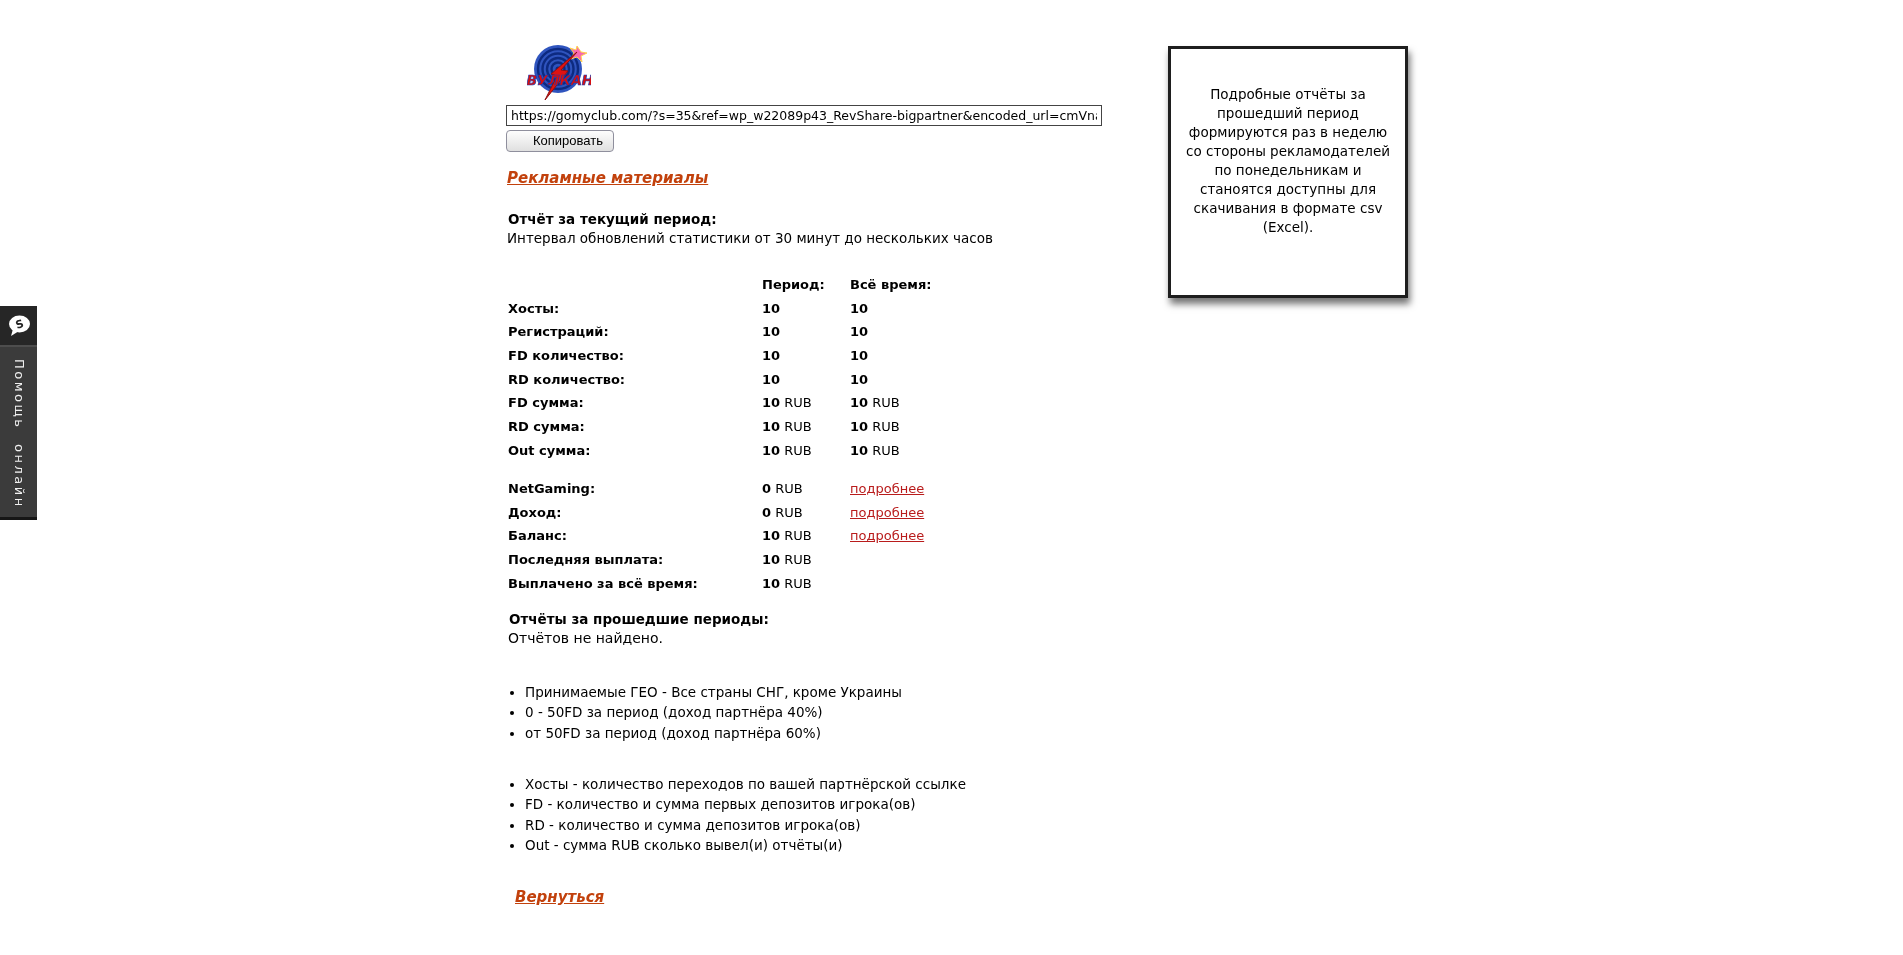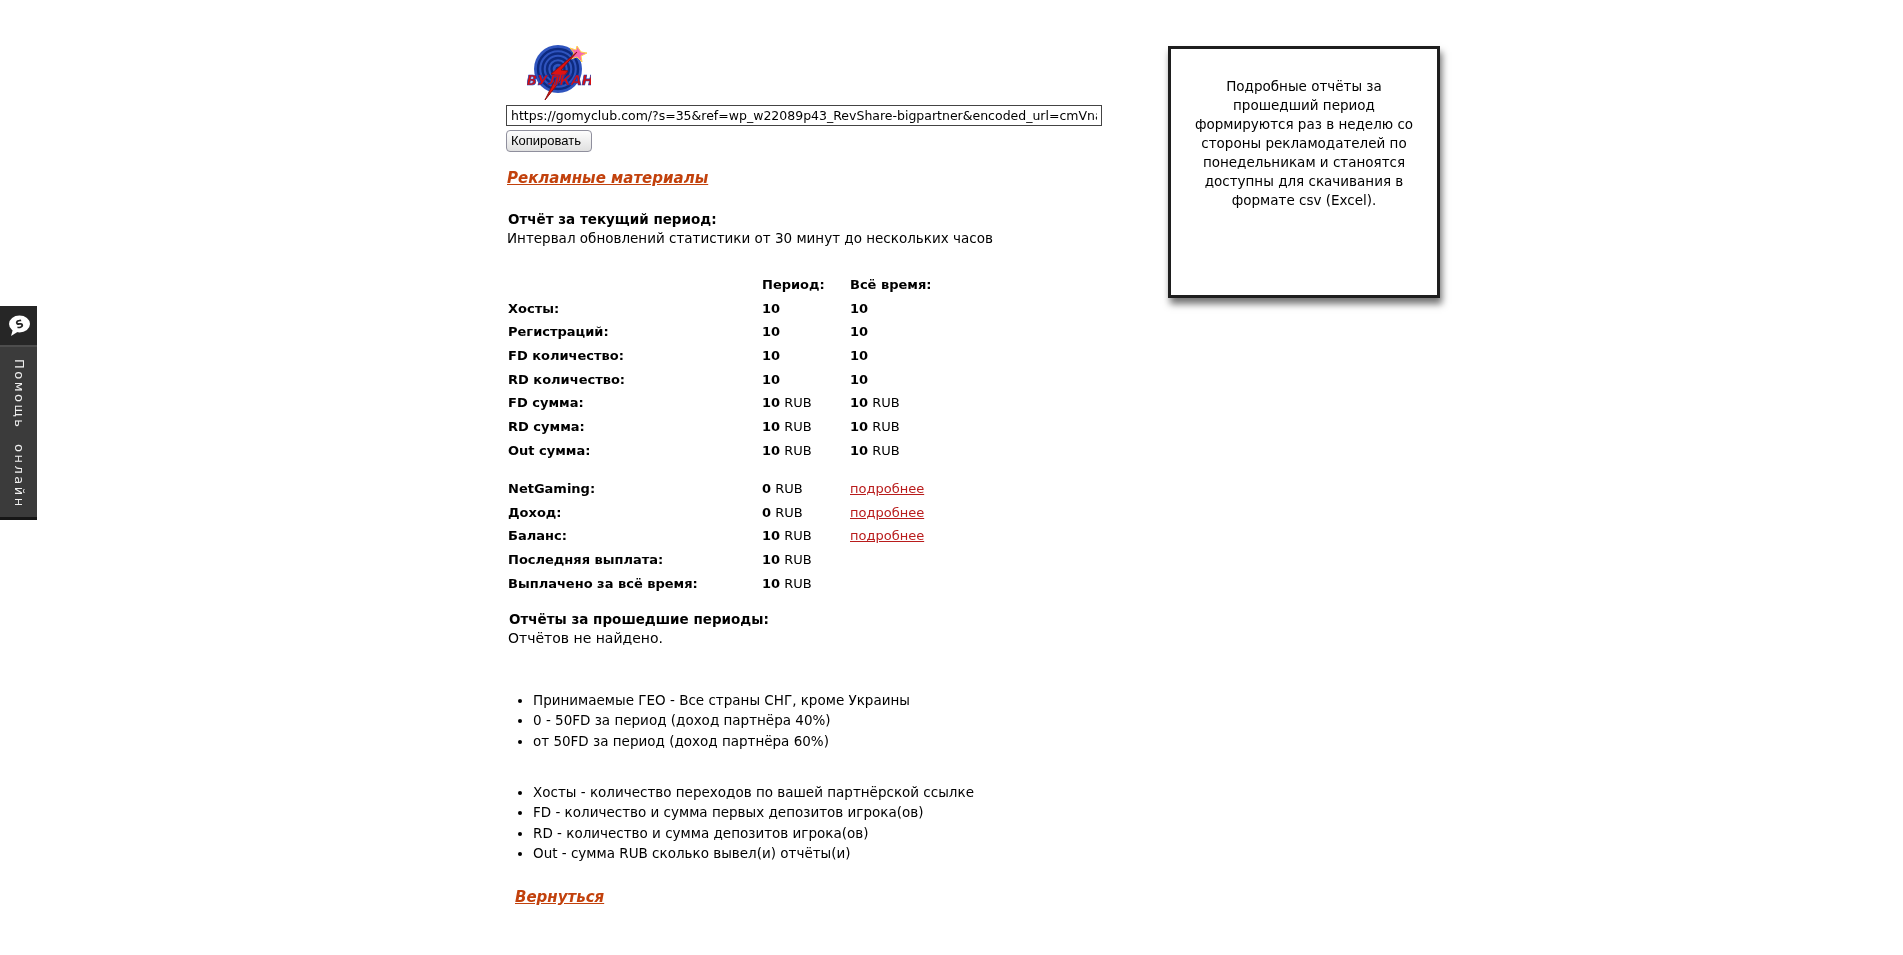--- a/index.html
+++ b/index.html
@@ -26,21 +26,21 @@
     font-family:"DejaVu Sans", sans-serif;
     font-size:12.5px;
     color:#000;
     background:#fff;
     white-space:nowrap; overflow:hidden;
   }
   .copy-btn {
     position:absolute; left:0; top:130px;
     font-family:"Liberation Sans", sans-serif;
     font-size:13px;
-    padding:2px 10px 3px 4px;
+    padding:2px 10px 3px 26px;
     color:#000;
     background:linear-gradient(#fdfdfd,#e0e0e0);
     border:1px solid #8f8f9d;
     border-radius:4px;
     cursor:pointer;
   }
 
   .red-link {
     color:#c2410c;
     font-weight:bold;
@@ -69,33 +69,33 @@
   .grid3 .hdr  { font-weight:bold; }
   .grid3 .lbl  { font-weight:bold; }
   .grid3 b     { font-weight:bold; }
   .grid3 .cur  { font-weight:normal; }
   .details-link { color:#b91c1c; text-decoration:underline; cursor:pointer; }
 
   .past-title { position:absolute; left:3px; top:611px; font-size:13.5px; font-weight:bold; }
   .past-empty { position:absolute; left:2px; top:630px; font-size:14px; }
 
   .notes { position:absolute; left:0; font-size:13.5px; }
-  .notes ul { margin:8px; padding-left:19px; }
+  .notes ul { margin:0; padding-left:19px; }
   .notes li { margin-bottom:4.4px; }
   .notes-geo   { top:684px; }
   .notes-terms { top:776px; }
 
   
   .info-box {
     position:absolute; left:1168px; top:46px;
-    width:272px; min-height:252px;
+    width:240px; min-height:252px;
     border:3px solid #1e1e1e;
     background:#fff;
     box-shadow:2px 6px 7px rgba(0,0,0,0.55);
-    padding:28px 12px 20px 12px;
+    padding:36px 12px 20px 12px;
     text-align:center;
     font-size:13.5px;
     line-height:19px;
   }
   .info-box p { margin:0; }
   .info-box p + p { margin-top:39px; }
 
   
   .chat-widget {
     position:absolute; left:0; top:306px;

